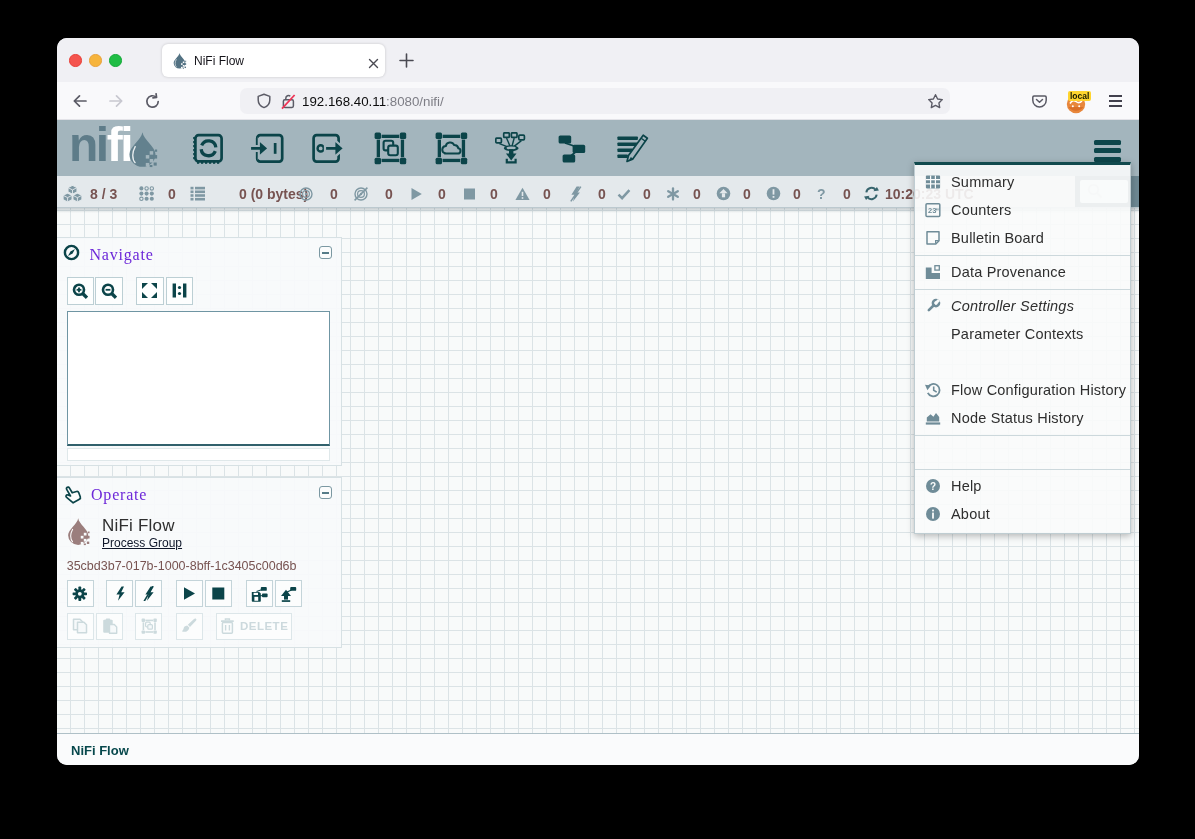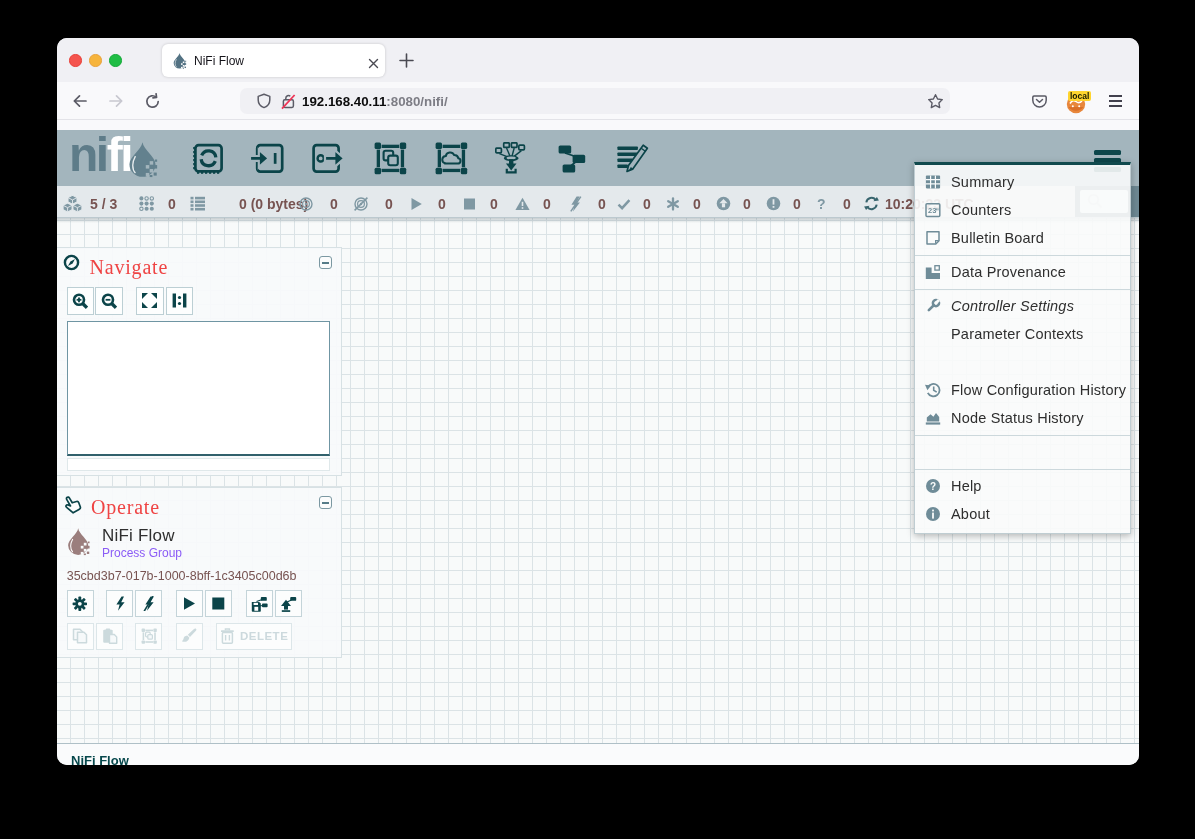--- a/index.html
+++ b/index.html
@@ -9,24 +9,24 @@
     border-radius:10px; overflow:hidden; background:#f9f9fb; }
   #tabbar { position:absolute; left:0; top:0; width:100%; height:44px; background:#f0f0f4; }
   .tl { position:absolute; top:16px; width:12.5px; height:12.5px; border-radius:50%; }
   #tab { position:absolute; left:105px; top:5.5px; width:223px; height:33px; background:#fff;
     border-radius:6px; box-shadow:0 0 3px rgba(0,0,0,.18); }
   #tab .title { position:absolute; left:32px; top:10px; font-size:12px; color:#15141a; }
   #navbar { position:absolute; left:0; top:44px; width:100%; height:38px; background:#f9f9fb;
     border-bottom:1px solid #e3e3e8; }
   #urlbar { position:absolute; left:183px; top:6px; width:710px; height:26px; background:#f0f0f4;
     border-radius:7px; }
-  #urltext { position:absolute; left:62px; top:5.5px; font-size:13.3px; color:#0c0c0d;font-weight:bold; }
+  #urltext { position:absolute; left:62px; top:5.5px; font-size:13.3px; color:#0c0c0d; }
   #urltext .dim { color:#7d7d85; }
   .cicon { position:absolute; }
-  #nifi { position:absolute; left:0; top:92px; width:100%; height:456px; background:#f8fafa; }
+  #nifi { position:absolute; left:0; top:82px; width:100%; height:456px; background:#f8fafa; }
   #nfcanvas { position:absolute; left:0; top:88px; width:100%; height:525px;
     background-color:#f8fafa;
     background-image:linear-gradient(to right,#dbe3e6 1px,transparent 1px),
                      linear-gradient(to bottom,#dbe3e6 1px,transparent 1px);
     background-size:14px 14px; background-position:13px 2px; }
   #canvshadow { position:absolute; left:0; top:88px; width:100%; height:5px;
     background:linear-gradient(to bottom, rgba(70,90,100,0.28), rgba(70,90,100,0)); }
   #nfheader { position:absolute; left:0; top:0; width:100%; height:56px; background:#a3b5bd; }
   #logo { position:absolute; left:12px; top:3px; }
   #logo .word { font-weight:bold; font-size:48px; letter-spacing:-2.5px; line-height:44px; }
@@ -36,22 +36,22 @@
   #nfstatus { position:absolute; left:0; top:56px; width:100%; height:32px; background:#e4e9ec;
     border-bottom:1px solid #bcc9cf; }
   .sti { position:absolute; top:2px; height:31px; display:flex; align-items:center; }
   .stv { position:absolute; top:2px; height:31px; display:flex; align-items:center;
     font-size:14px; font-weight:bold; color:#775351; }
   #breadcrumb { position:absolute; left:0; top:613px; width:100%; height:32px;
     background:rgba(250,251,252,0.92); border-top:1px solid #afc0c7; }
   #breadcrumb span { position:absolute; left:14px; top:9px; font-size:13px; font-weight:bold; color:#07484c; }
   .panel { position:absolute; left:0; width:285px; background:rgba(248,250,251,0.93);
     border:1px solid #d7e1e4; border-left:none; }
-  .ptitle { font-family:"Liberation Serif", serif; font-size:20px; letter-spacing:0.8px;
-    color:#ef4444; position:absolute; }
+  .ptitle { font-family:"Liberation Serif", serif; font-size:16px; letter-spacing:0.8px;
+    color:#6d28d9; position:absolute; }
   .collapse { position:absolute; left:262px; top:8px; width:13px; height:13px; border:1px solid #7b98a2;
     border-radius:3px; background:rgba(251,253,253,.8); }
   .collapse::after { content:""; position:absolute; left:2.4px; top:4.9px; width:6.2px; height:1.7px;
     background:#567c88; }
   .navbtn { position:absolute; width:27.5px; height:27.5px; background:#fdfefe;
     border:1px solid #bccfd4; display:flex; align-items:center; justify-content:center; }
   .opbtn { position:absolute; width:27px; height:27px; background:#fcfdfd;
     border:1px solid #c4d4d9; display:flex; align-items:center; justify-content:center; }
   .opbtn.dis { border-color:#dce6e9; }
   #gmenu { position:absolute; left:857px; top:124px; width:217px; height:372px;
@@ -259,21 +259,21 @@
 <path d="M4.1,7.1 L8.1,9.1 V13.1 L4.1,15 0.1,13.1 V9.1 Z"></path>
 <path d="M12.9,7.1 L16.9,9.1 V13.1 L12.9,15 8.9,13.1 V9.1 Z"></path>
 </g>
 <g stroke="#e4e9ec" stroke-width="0.8" fill="none">
 <path d="M4.6,2.3 L8.5,4.3 L12.4,2.3 M8.5,4.3 V8"></path>
 <path d="M0.2,9.2 L4.1,11.2 L8,9.2 M4.1,11.2 V14.8"></path>
 <path d="M9,9.2 L12.9,11.2 L16.8,9.2 M12.9,11.2 V14.8"></path>
 </g>
           </svg>
         </div>
-        <div class="stv" style="left:33px;">5 / 3</div>
+        <div class="stv" style="left:33px;">8 / 3</div>
 <div class="sti" style="left:82px;">
           <svg width="16" height="16" viewBox="0 0 16 16" style="">
             <circle cx="2.4" cy="2.4" r="2.05" fill="#7f98a3"></circle>
             <circle cx="7.6" cy="2.4" r="1.7" fill="none" stroke="#7f98a3" stroke-width="1.1"></circle>
             <circle cx="12.8" cy="2.4" r="1.7" fill="none" stroke="#7f98a3" stroke-width="1.1"></circle>
             <circle cx="2.4" cy="7.6" r="2.05" fill="#7f98a3"></circle>
             <circle cx="7.6" cy="7.6" r="2.05" fill="#7f98a3"></circle>
             <circle cx="12.8" cy="7.6" r="2.05" fill="#7f98a3"></circle>
             <circle cx="2.4" cy="12.8" r="1.7" fill="none" stroke="#7f98a3" stroke-width="1.1"></circle>
             <circle cx="7.6" cy="12.8" r="2.05" fill="#7f98a3"></circle>
@@ -461,21 +461,21 @@
 <rect x="21" y="18.6" width="3.4" height="3.4"></rect>
 </g>
 <g fill="#9b7e7d">
 <rect x="24.8" y="22.4" width="3.4" height="3.4"></rect>
 <rect x="24.8" y="29.6" width="3" height="3"></rect>
 <rect x="21" y="32" width="2.6" height="2"></rect>
 <rect x="26" y="17" width="2.2" height="2.2"></rect>
 </g>
 </svg></div>
   <div style="position:absolute; left:45px; top:37.5px; font-size:17px; letter-spacing:0.2px; color:#2f2f2f;">NiFi Flow</div>
-  <div style="position:absolute; left:45px; top:58px; font-size:12px; color:#8b5cf6;">Process Group</div>
+  <div style="position:absolute; left:45px; top:58px; font-size:12px; color:#0f172a;text-decoration:underline;">Process Group</div>
   <div style="position:absolute; left:9.7px; top:81px; font-size:12.5px; color:#775351;">35cbd3b7-017b-1000-8bff-1c3405c00d6b</div>
   <div class="opbtn" style="left:9.7px; top:102px;">
           <svg width="16" height="16" viewBox="0 0 16 16" style="">
             <rect x="6.4" y="0.6" width="2.8" height="3.4" rx="0.7" fill="#0b4449" transform="rotate(0 7.8 7.8)"></rect>
             <rect x="6.4" y="0.6" width="2.8" height="3.4" rx="0.7" fill="#0b4449" transform="rotate(45 7.8 7.8)"></rect>
             <rect x="6.4" y="0.6" width="2.8" height="3.4" rx="0.7" fill="#0b4449" transform="rotate(90 7.8 7.8)"></rect>
             <rect x="6.4" y="0.6" width="2.8" height="3.4" rx="0.7" fill="#0b4449" transform="rotate(135 7.8 7.8)"></rect>
             <rect x="6.4" y="0.6" width="2.8" height="3.4" rx="0.7" fill="#0b4449" transform="rotate(180 7.8 7.8)"></rect>
             <rect x="6.4" y="0.6" width="2.8" height="3.4" rx="0.7" fill="#0b4449" transform="rotate(225 7.8 7.8)"></rect>
             <rect x="6.4" y="0.6" width="2.8" height="3.4" rx="0.7" fill="#0b4449" transform="rotate(270 7.8 7.8)"></rect>

